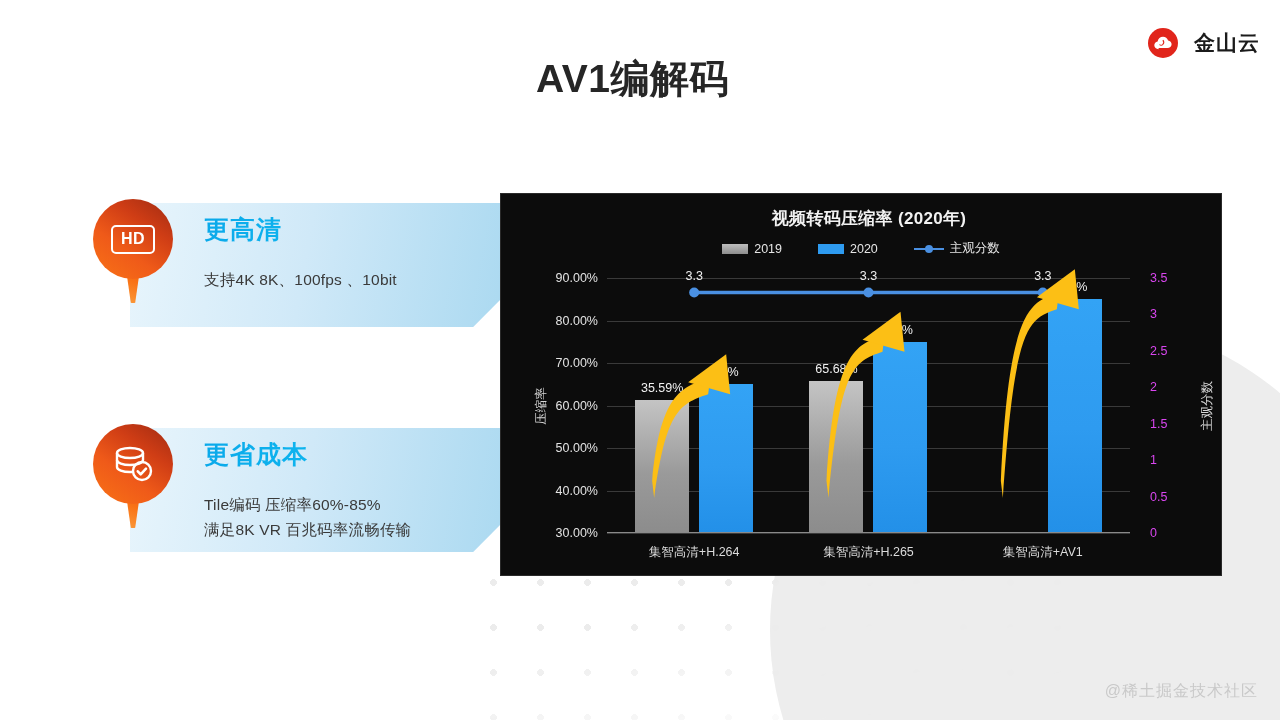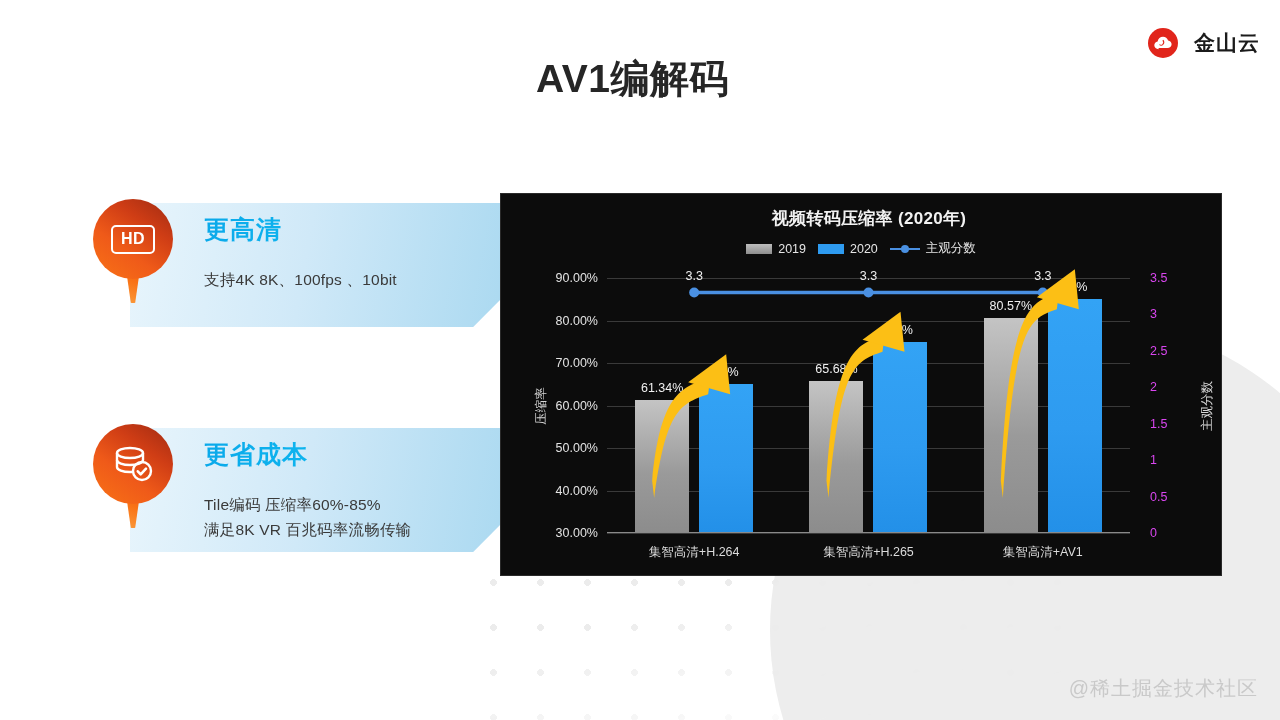--- a/index.html
+++ b/index.html
@@ -102,21 +102,21 @@
     width:722px; height:383px;
     background:#0c0c0c; z-index:3;
     border:1px solid #2a2a2a;
   }
   #chart-title {
     position:absolute; top:13px; left:16px; right:0; text-align:center;
     color:#f2f2f2; font-size:17px; font-weight:bold; letter-spacing:.3px;
   }
   #chart-legend {
     position:absolute; top:46px; left:0; right:0;
-    display:flex; justify-content:center; align-items:center; gap:12px;
+    display:flex; justify-content:center; align-items:center; gap:36px;
   }
   .legend-entry { display:flex; align-items:center; gap:6px; color:#e6e6e6; font-size:12.5px; }
   .legend-swatch { width:26px; height:10px; display:inline-block; }
   .legend-swatch.series-2019 { background:linear-gradient(180deg,#bdbdbd,#8e8e8e); }
   .legend-swatch.series-2020 { background:#2e9bf0; }
   .legend-line { width:30px; height:10px; position:relative; display:inline-block; }
   .legend-line::before {
     content:""; position:absolute; left:0; top:4px; width:30px; height:2.6px; background:#4a90e2;
   }
   .legend-line::after {
@@ -166,21 +166,21 @@
     position:absolute; transform:translate(-50%,-100%);
     color:#f0f0f0; font-size:12.5px; white-space:nowrap;
   }
 
   
   #arrow-layer { position:absolute; left:0; top:0; width:100%; height:100%; overflow:visible; pointer-events:none; }
 
   
   #watermark {
     position:absolute; right:22px; bottom:18px; z-index:5;
-    color:#c9c9c9; font-size:20px; letter-spacing:1px;
+    color:#c9c9c9; font-size:16px; letter-spacing:1px;
   }
 </style>
 </head>
 <body>
 
 <div id="bg-decor">
   <div id="corner-arc"></div>
   <div id="dot-field"></div>
 </div>
 
@@ -278,40 +278,37 @@
         <div class="ytick-right" style="top: 182.143px;">1</div>
         <div class="ytick-right" style="top: 145.714px;">1.5</div>
         <div class="ytick-right" style="top: 109.286px;">2</div>
         <div class="ytick-right" style="top: 72.8571px;">2.5</div>
         <div class="ytick-right" style="top: 36.4286px;">3</div>
         <div class="ytick-right" style="top: 0px;">3.5</div>
       </div>
     <div id="bars-layer">
         <div class="cat-group" style="left: 0px; width: 174.333px;">
           <div class="bar series-2019" style="width: 54px; height: 133.195px; left: 28.1667px;">
-            <div class="bar-label" style="bottom: 138.195px;">61.34%</div>
+            <div class="bar-label" style="bottom: 138.195px;">35.59%</div>
           </div>
           <div class="bar series-2020" style="width: 54px; height: 148.75px; left: 92.1667px;">
             <div class="bar-label" style="bottom: 153.75px;">65%</div>
           </div>
           <div class="cat-label">集智高清+H.264</div>
         </div>
         <div class="cat-group" style="left: 174.333px; width: 174.333px;">
           <div class="bar series-2019" style="width: 54px; height: 151.64px; left: 28.1667px;">
             <div class="bar-label" style="bottom: 156.64px;">65.68%</div>
           </div>
           <div class="bar series-2020" style="width: 54px; height: 191.25px; left: 92.1667px;">
             <div class="bar-label" style="bottom: 196.25px;">75%</div>
           </div>
           <div class="cat-label">集智高清+H.265</div>
         </div>
         <div class="cat-group" style="left: 348.667px; width: 174.333px;">
-          <div class="bar series-2019" style="width: 54px; height: 214.922px; left: 28.1667px;">
-            <div class="bar-label" style="bottom: 219.922px;">80.57%</div>
-          </div>
           <div class="bar series-2020" style="width: 54px; height: 233.75px; left: 92.1667px;">
             <div class="bar-label" style="bottom: 238.75px;">85%</div>
           </div>
           <div class="cat-label">集智高清+AV1</div>
         </div>
       </div>
     <svg id="score-line-svg" viewBox="0 0 523 255">
         <polyline points="87.16666666666667,14.571428571428584 261.5,14.571428571428584 435.83333333333337,14.571428571428584" fill="none" stroke="#4a90e2" stroke-width="3.4"></polyline>
         <circle cx="87.16666666666667" cy="14.571428571428584" r="5" fill="#4a90e2"></circle>
         <circle cx="261.5" cy="14.571428571428584" r="5" fill="#4a90e2"></circle>

